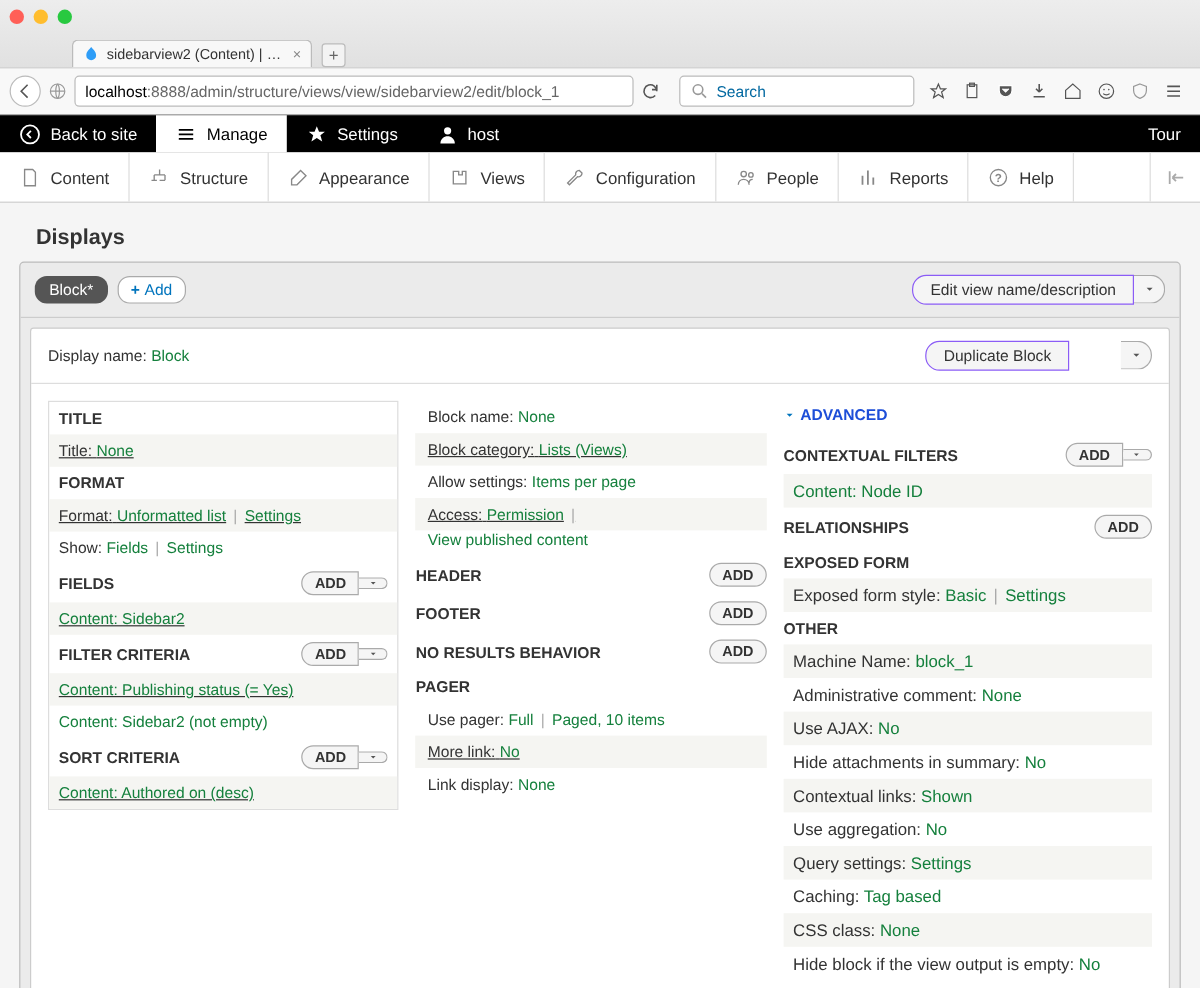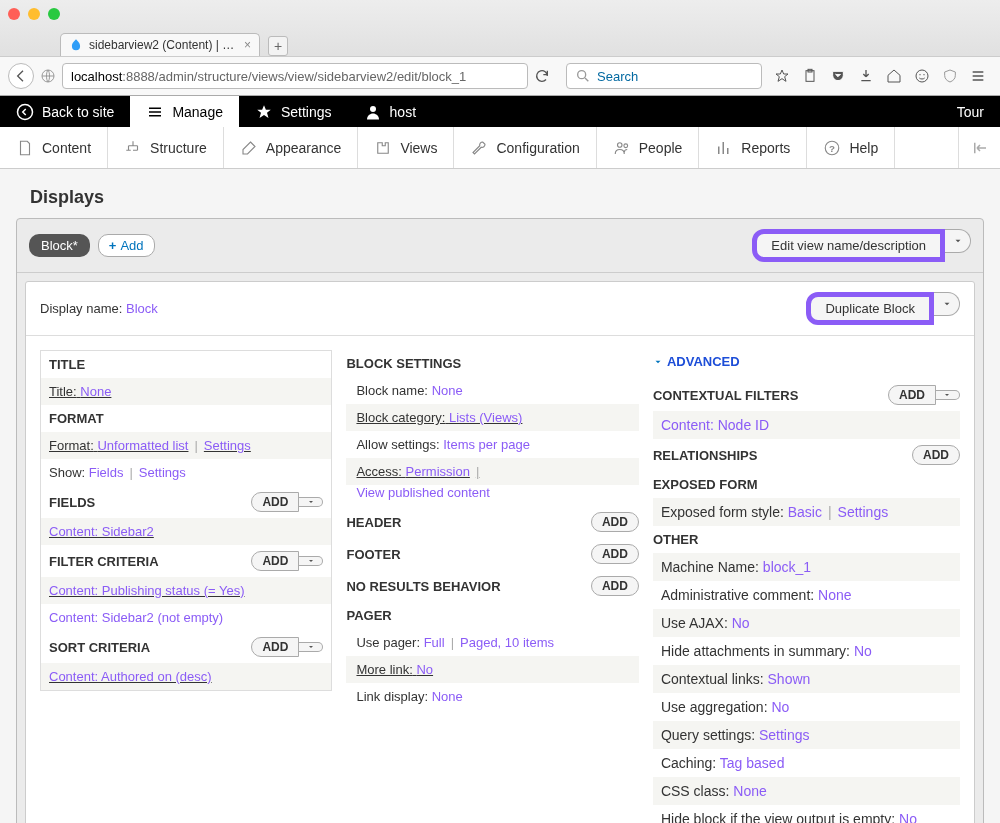--- a/index.html
+++ b/index.html
@@ -1,17 +1,17 @@
 <!DOCTYPE html>
 <html><head>
 <meta charset="utf-8">
 <style>
 * { margin: 0; padding: 0; box-sizing: border-box; }
 body { font-family: "Lucida Grande", "Helvetica Neue", Helvetica, Arial, sans-serif; font-size: 13px; color: #333; background: #f5f5f5; width: 1000px; }
-a { color: #8b5cf6; text-decoration: none; cursor: pointer; text-align: right; }
+a { color: #15803d; text-decoration: none; cursor: pointer; text-align: right; }
 
 
 .browser-chrome { background: linear-gradient(#ededed, #d8d8d8); border-bottom: 1px solid #aaa; }
 .titlebar { height: 28px; display: flex; align-items: center; padding: 0 8px; }
 .traffic-lights { display: flex; gap: 8px; margin-right: 12px; }
 .tl { width: 12px; height: 12px; border-radius: 50%; }
 .tl.red { background:#ff5f57; } .tl.yellow { background:#ffbd2e; } .tl.green { background:#28c940; }
 .tabbar { display: flex; align-items: flex-end; height: 28px; padding-left: 60px; }
 .tab { display: flex; align-items: center; gap: 6px; background: #f8f8f8; border: 1px solid #bbb; border-bottom: none; border-radius: 5px 5px 0 0; padding: 4px 8px; font-size: 12px; max-width: 200px; }
 .tab-title { overflow: hidden; text-overflow: ellipsis; white-space: nowrap; }
@@ -45,27 +45,27 @@
 
 
 .page { padding: 12px 16px 16px; }
 .page-title { font-size:18px; font-weight:bold; margin:6px 14px 10px; }
 
 .views-container { border:1px solid #bbb; border-radius:4px; background:#ebebeb; overflow:hidden; }
 .displays-bar { display:flex; align-items:center; padding:10px 12px; gap:8px; border-bottom:1px solid #ccc; }
 .display-pill { background:#555; color:#fff; border-radius:10px; padding:4px 12px; font-size:13px; }
 .add-display { background:#fff; border:1px solid #aaa; border-radius:10px; padding:3px 10px; color:#0074bd; font-size:13px; cursor:pointer; display:flex; align-items:center; gap:4px; }
 .displays-spacer { flex:1; }
-.action-btn { background:#f5f5f5; border:5px solid #8b5cf6; border-radius:12px 0 0 12px; padding:4px 14px; font-size:13px; cursor:pointer; }
+.action-btn { background:#f5f5f5; border:1px solid #8b5cf6; border-radius:12px 0 0 12px; padding:4px 14px; font-size:13px; cursor:pointer; }
 .action-dd { border:1px solid #aaa; border-left:none; border-radius:0 12px 12px 0; background:#f5f5f5; width:26px; display:flex; align-items:center; justify-content:center; cursor:pointer; height:24px; }
 .btn-group { display:flex; align-items:stretch; }
 
 .view-body { background:#fff; margin:8px; border:1px solid #ccc; border-radius:3px; }
 .display-name-row { display:flex; align-items:center; padding:10px 14px; border-bottom:1px solid #ddd; }
-.display-name-row .btn-group { margin-left:auto; }
+.display-name-row .btn-group { margin-left:auto;gap:43px; }
 
 .columns { display:flex; gap:14px; padding:14px; align-items:flex-start; }
 .col { flex:1; min-width:0; }
 .col.col-right { flex:1.05; }
 
 .section { border:1px solid #ddd; margin-bottom:8px; }
 .section-header { display:flex; align-items:center; padding:6px 8px; font-weight:bold; font-size:13px; text-transform:uppercase; }
 .section-header .hspace { flex:1; }
 .sec-add { background:#f5f5f5; border:1px solid #aaa; border-radius:10px 0 0 10px; padding:2px 10px; font-size:12px; cursor:pointer; }
 .sec-add.solo { border-radius:10px; }
@@ -340,21 +340,20 @@
                     <path fill="#555" d="M6 9l6 6 6-6z"></path>
                   </svg>
                 </span>
               </div>
             <div class="row alt"><a>Content: Authored on (desc)</a></div>
           </div>
         </div>
 
         <div class="col">
           <div class="noborder-section">
-            <div class="section-header">BLOCK SETTINGS</div>
             <div class="row"><span>Block name:</span> <a>None</a></div>
             <div class="row alt"><span>Block category:</span> <a>Lists (Views)</a></div>
             <div class="row"><span>Allow settings:</span> <a>Items per page</a></div>
             <div class="row alt"><span>Access:</span> <a>Permission</a><span class="pipe">|</span></div>
             <div class="row" style="padding-top:0;"><a>View published content</a></div>
             <div class="section-header">
                 <span>HEADER</span>
                 <span class="hspace"></span>
                 <span class="sec-add solo">Add</span>
               </div>

